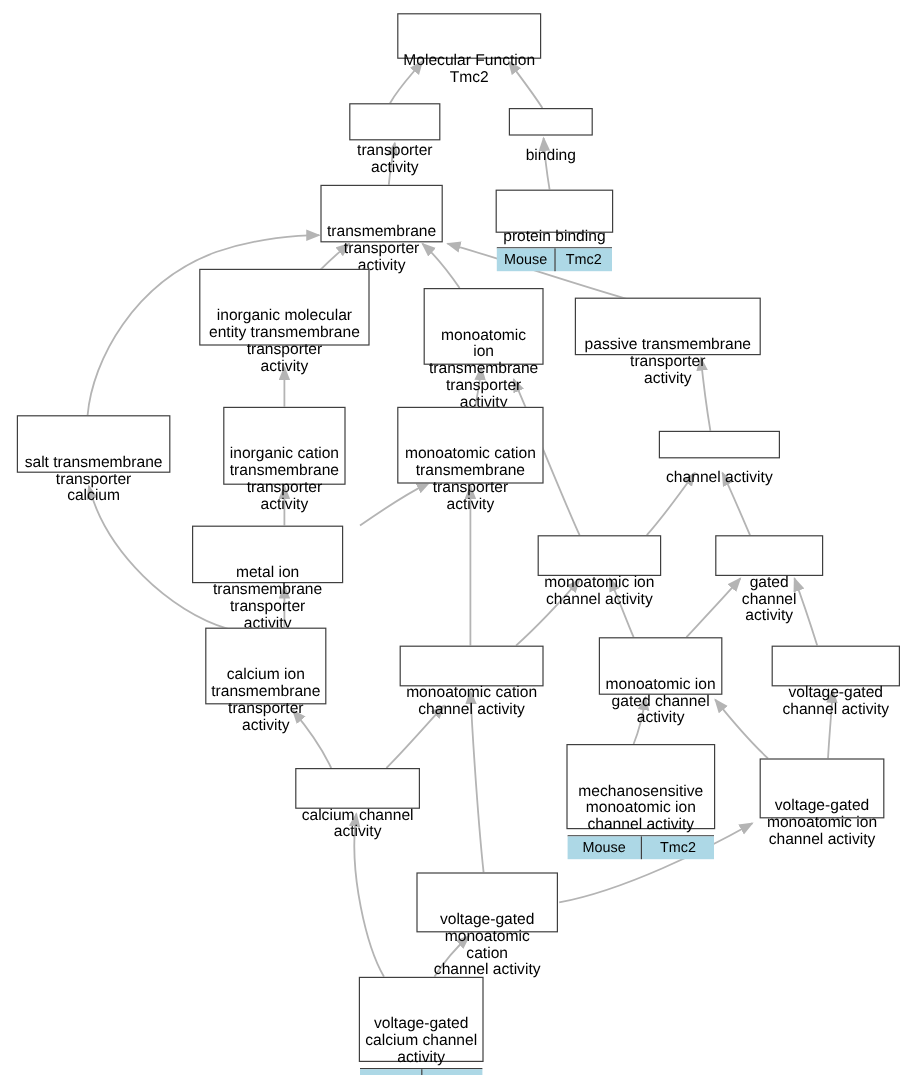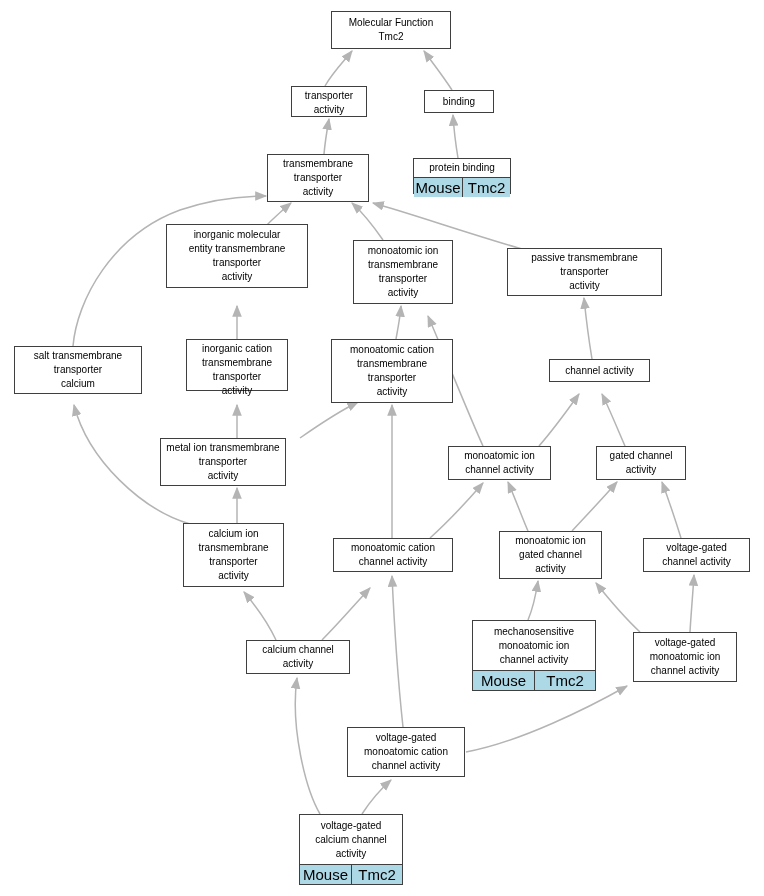--- a/index.html
+++ b/index.html
@@ -33,37 +33,38 @@
     display: flex;
     flex-direction: column;
     z-index: 3;
   }
   .go-label {
     flex: 1 1 auto;
     display: flex;
     align-items: center;
     justify-content: center;
     text-align: center;
-    font-size: 10px;
+    font-size: 13px;
     line-height: 14px;
     color: #000000;
     padding: 2px 4px;
     white-space: pre-line;
     box-sizing: border-box;
+    margin-top: 29px;
   }
   .go-badges {
     display: flex;
     border-top: 1.4px solid #3f3f3f;
     height: 19px;
     flex: 0 0 auto;
   }
   .go-badge {
     flex: 1 1 50%;
     background: #add8e6;
-    font-size: 15px;
+    font-size: 12px;
     line-height: 19px;
     text-align: center;
     color: #000000;
     box-sizing: border-box;
   }
   .go-badge + .go-badge {
     border-left: 1.4px solid #3f3f3f;
   }
 </style>
 </head>
@@ -140,31 +141,31 @@
 entity transmembrane
 transporter
 activity</div>
       </div>
       <div class="go-node" style="left: 353px; top: 240px; width: 100px; height: 64px;">
         <div class="go-label">monoatomic ion
 transmembrane
 transporter
 activity</div>
       </div>
-      <div class="go-node" style="left: 507px; top: 248px; width: 155px; height: 48px;">
+      <div class="go-node" style="left: 479px; top: 248px; width: 155px; height: 48px;">
         <div class="go-label">passive transmembrane
 transporter
 activity</div>
       </div>
       <div class="go-node" style="left: 14px; top: 346px; width: 128px; height: 48px;">
         <div class="go-label">salt transmembrane
 transporter
 calcium</div>
       </div>
-      <div class="go-node" style="left: 186px; top: 339px; width: 102px; height: 52px;">
+      <div class="go-node" style="left: 186px; top: 339px; width: 102px; height: 65px;">
         <div class="go-label">inorganic cation
 transmembrane
 transporter
 activity</div>
       </div>
       <div class="go-node" style="left: 331px; top: 339px; width: 122px; height: 64px;">
         <div class="go-label">monoatomic cation
 transmembrane
 transporter
 activity</div>
@@ -178,21 +179,21 @@
 activity</div>
       </div>
       <div class="go-node" style="left: 448px; top: 446px; width: 103px; height: 34px;">
         <div class="go-label">monoatomic ion
 channel activity</div>
       </div>
       <div class="go-node" style="left: 596px; top: 446px; width: 90px; height: 34px;">
         <div class="go-label">gated channel
 activity</div>
       </div>
-      <div class="go-node" style="left: 183px; top: 523px; width: 101px; height: 64px;">
+      <div class="go-node" style="left: 171px; top: 523px; width: 101px; height: 64px;">
         <div class="go-label">calcium ion
 transmembrane
 transporter
 activity</div>
       </div>
       <div class="go-node" style="left: 333px; top: 538px; width: 120px; height: 34px;">
         <div class="go-label">monoatomic cation
 channel activity</div>
       </div>
       <div class="go-node" style="left: 499px; top: 531px; width: 103px; height: 48px;">

